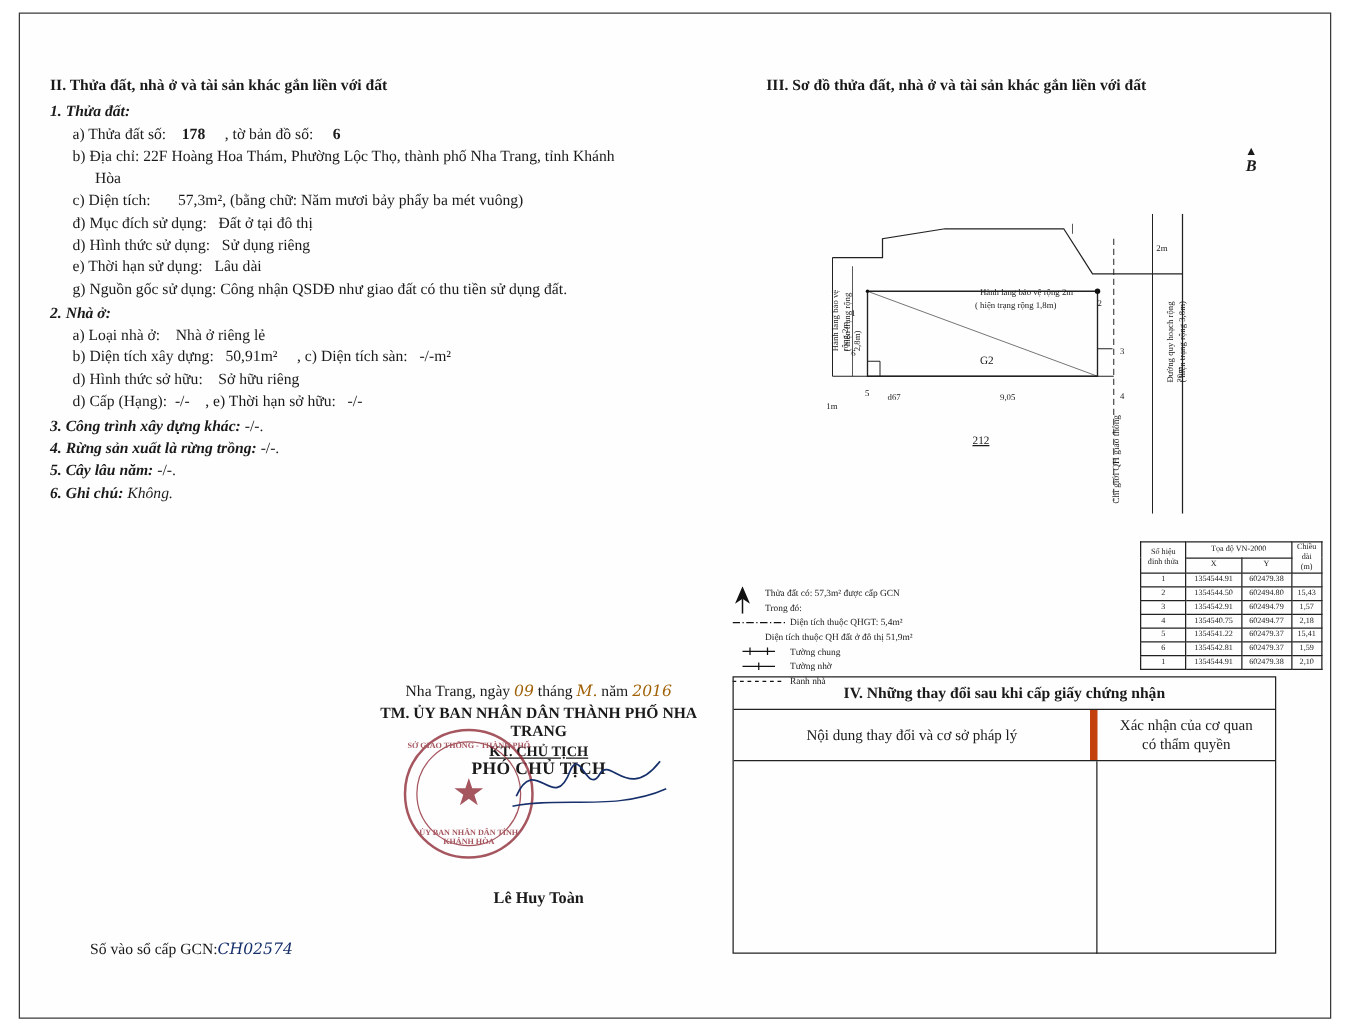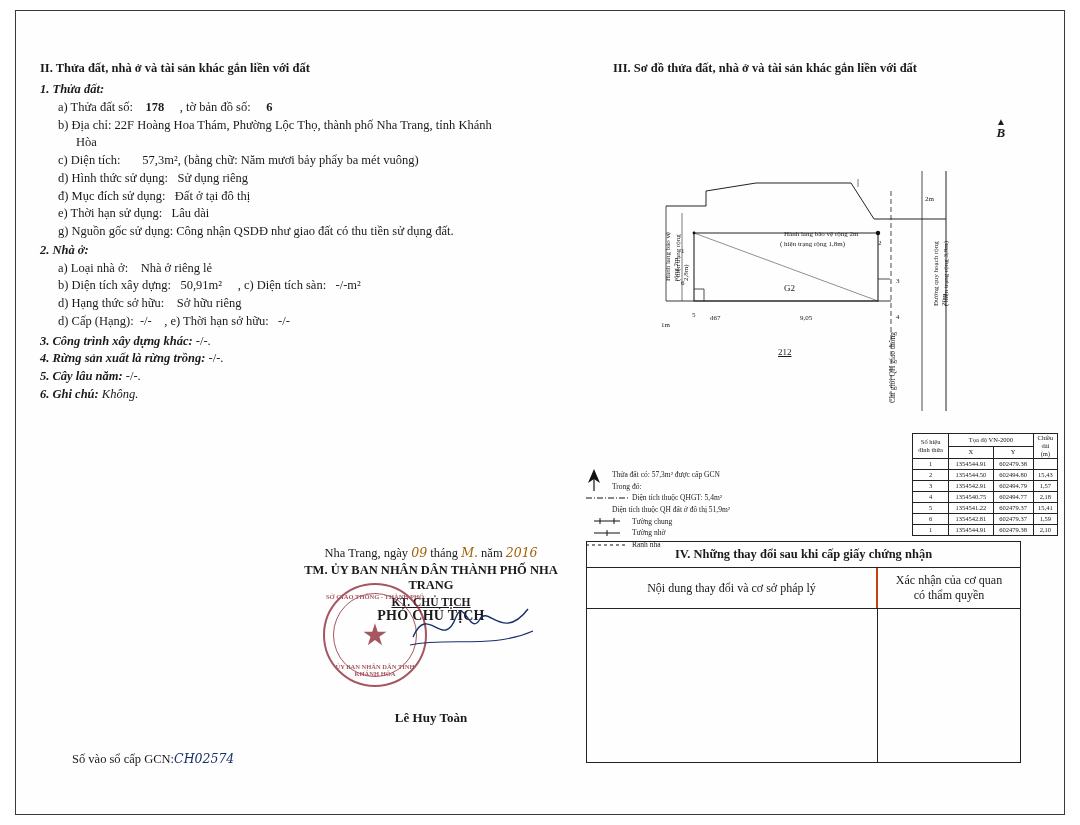--- a/index.html
+++ b/index.html
@@ -141,21 +141,21 @@
     border:1px solid #222;
     font-size:12px;
   }
   .tbl4 .t4-title {
     height:26px; border-bottom:1px solid #222;
     display:flex; align-items:center; justify-content:center;
     font-weight:bold; font-size:12.5px;
   }
   .tbl4 .t4-head { display:flex; height:40px; }
   .tbl4 .t4-c1 {
-    flex:1 1 auto; border-right:2px solid #c2410c;
+    flex:1 1 auto; border-right:6px solid #c2410c;
     display:flex; align-items:center; justify-content:center; 
     padding:0 6px;
   }
   .tbl4 .t4-c2 {
     width:142px; flex:0 0 142px;
     display:flex; align-items:center; justify-content:center; text-align:center;
     padding:0 4px; line-height:1.25;
   }
   .tbl4 .t4-body { display:flex; height:155px; border-top:1px solid #222;}
   .tbl4 .t4-b1 { flex:1 1 auto; border-right:1px solid #222; }
@@ -198,27 +198,27 @@
     </div>
     <div class="indent2">Hòa</div>
 
     <div class="indent">
       <span>c) Diện tích:</span>
       &nbsp;&nbsp;&nbsp;&nbsp;&nbsp;&nbsp;<span>57,3m²,</span>
       <span>(bằng chữ: Năm mươi bảy phẩy ba mét vuông)</span>
     </div>
 
     <div class="indent">
+      <span>đ) Mục đích sử dụng:</span>
+      &nbsp;&nbsp;<span>Đất ở tại đô thị</span>
+    </div>
+
+    <div class="indent">
       <span>d) Hình thức sử dụng:</span>
       &nbsp;&nbsp;<span>Sử dụng riêng</span>
-    </div>
-
-    <div class="indent">
-      <span>đ) Mục đích sử dụng:</span>
-      &nbsp;&nbsp;<span>Đất ở tại đô thị</span>
     </div>
 
     <div class="indent">
       <span>e) Thời hạn sử dụng:</span>
       &nbsp;&nbsp;<span>Lâu dài</span>
     </div>
 
     <div class="indent">
       <span>g) Nguồn gốc sử dụng:</span>
       <span>Công nhận QSDĐ như giao đất có thu tiền sử dụng đất.</span>
@@ -232,21 +232,21 @@
     </div>
 
     <div class="indent">
       <span>b) Diện tích xây dựng:</span>
       &nbsp;&nbsp;<span>50,91m²</span>
       &nbsp;&nbsp;&nbsp;&nbsp;<span>, c) Diện tích sàn:</span>
       &nbsp;&nbsp;<span>-/-m²</span>
     </div>
 
     <div class="indent">
-      <span>d) Hạng thức sở hữu:</span>
+      <span>d) Hình thức sở hữu:</span>
       &nbsp;&nbsp;&nbsp;<span>Sở hữu riêng</span>
     </div>
 
     <div class="indent">
       <span>d) Cấp (Hạng):</span>
       &nbsp;<span>-/-</span>
       &nbsp;&nbsp;&nbsp;<span>, e) Thời hạn sở hữu:</span>
       &nbsp;&nbsp;<span>-/-</span>
     </div>
 

